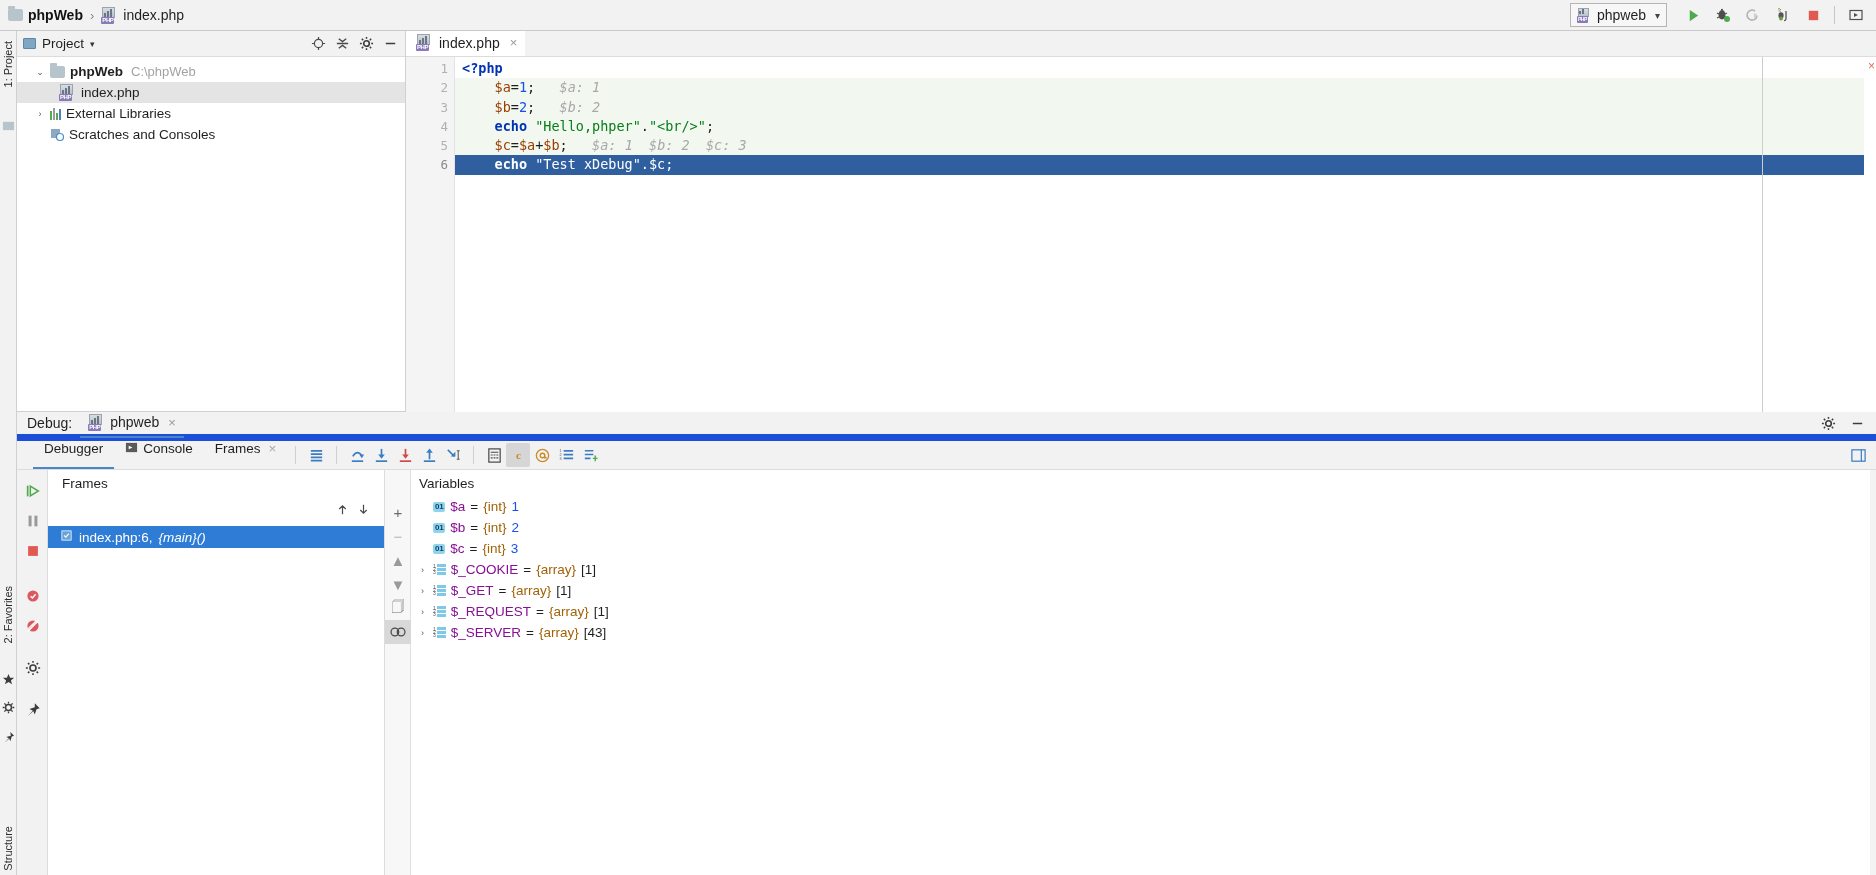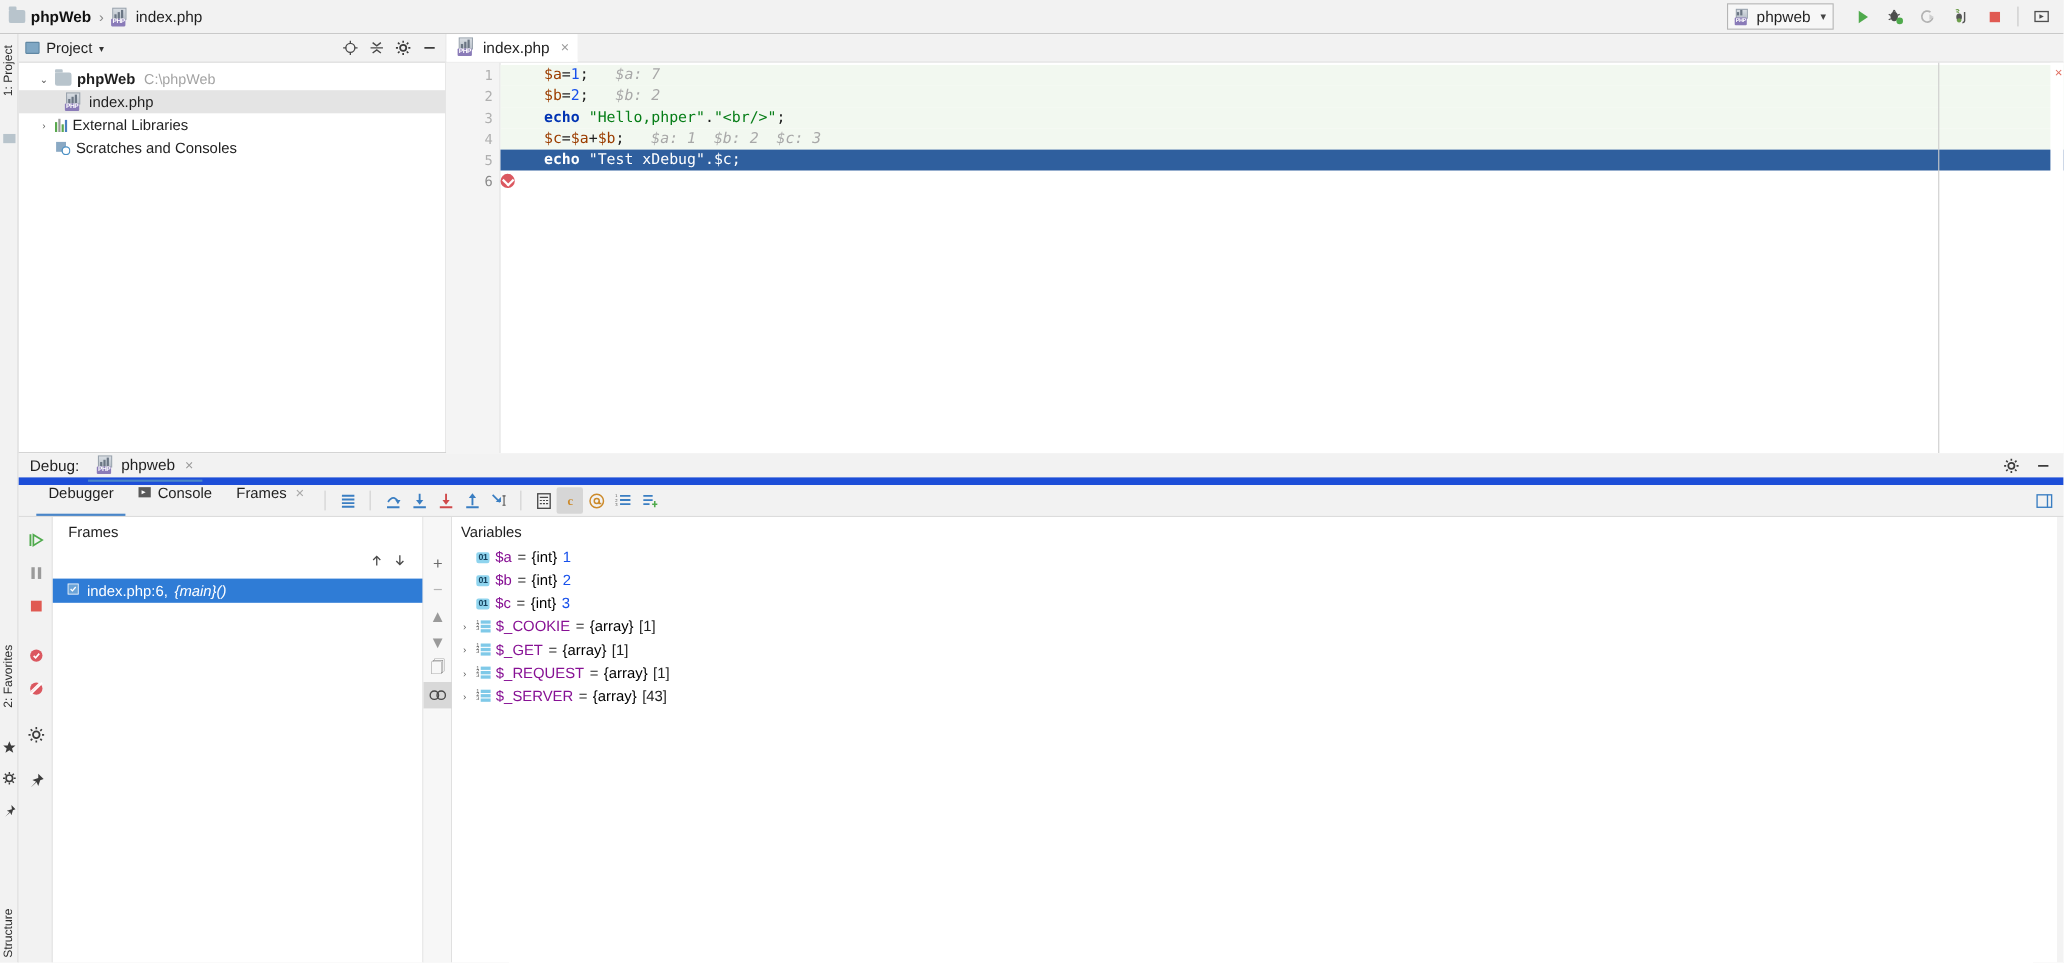--- a/index.html
+++ b/index.html
@@ -193,21 +193,21 @@
   }
   .frame-row .it { font-style:italic; }
 
   .varsbtns { width:26px; background:#f7f7f7; border-right:1px solid #e0e0e0; padding-top:30px; }
   .vb { width:26px; height:24px; display:flex; align-items:center; justify-content:center; color:#6b6b6b; font-size:15px; }
 
   .vars-col { flex:1; display:flex; flex-direction:column; background:#fff; }
   .vrow { height:21px; display:flex; align-items:center; gap:5px; padding-left:6px; font-size:13.5px; }
   .vrow .exp { width:11px; font-size:9px; color:#555; text-align:center; flex:none; }
   .vname { color:#871094; }
-  .vtype { color:#000000; }
+  .vtype { color:#a16207; }
   .vval { color:#1750eb; }
   .vcount { color:#1f1f1f; }
   .badge-int {
     font-size:8px; font-weight:bold; background:#8fd4ee; color:#14405c;
     padding:1px 2px; border-radius:2px; line-height:8px; letter-spacing:-0.3px; flex:none;
   }
   .badge-arr { display:flex; gap:1px; align-items:center; flex:none; }
   .badge-arr .nums { font-size:5px; line-height:3.2px; color:#555; }
   .badge-arr .lines { display:flex; flex-direction:column; gap:1.5px; }
   .badge-arr .lines i { display:block; width:9px; height:2.5px; background:#7fc9e8; }
@@ -416,22 +416,23 @@
         <div class="gline">3</div>
         <div class="gline">4</div>
         <div class="gline">5</div>
         <div class="gline cur">
           <span>6</span>
           <span class="bp"></span>
         </div>
       </div>
 
       <div class="code">
-
-        <div class="cline hintbg"><span class="pun">    </span><span class="var2">$a</span><span class="pun">=</span><span class="num">1</span><span class="pun">;</span><span class="inlay">   $a: 7</span></div>
+        <div class="cline"><span class="kw">&lt;?php</span></div>
+
+        <div class="cline hintbg"><span class="pun">    </span><span class="var2">$a</span><span class="pun">=</span><span class="num">1</span><span class="pun">;</span><span class="inlay">   $a: 1</span></div>
 
         <div class="cline hintbg"><span class="pun">    </span><span class="var2">$b</span><span class="pun">=</span><span class="num">2</span><span class="pun">;</span><span class="inlay">   $b: 2</span></div>
 
         <div class="cline hintbg"><span class="pun">    </span><span class="kw">echo</span><span class="pun"> </span><span class="str">"Hello,phper"</span><span class="pun">.</span><span class="str">"&lt;br/&gt;"</span><span class="pun">;</span></div>
 
         <div class="cline hintbg"><span class="pun">    </span><span class="var2">$c</span><span class="pun">=</span><span class="var2">$a</span><span class="pun">+</span><span class="var2">$b</span><span class="pun">;</span><span class="inlay">   $a: 1  $b: 2  $c: 3</span></div>
 
         <div class="cline hl"><span class="pun">    </span><span class="kw">echo</span><span class="pun"> </span><span class="str">"Test xDebug"</span><span class="pun">.</span><span class="var">$c</span><span class="pun">;</span></div>
 
         <div class="caret-right" style="right:113px"></div>

